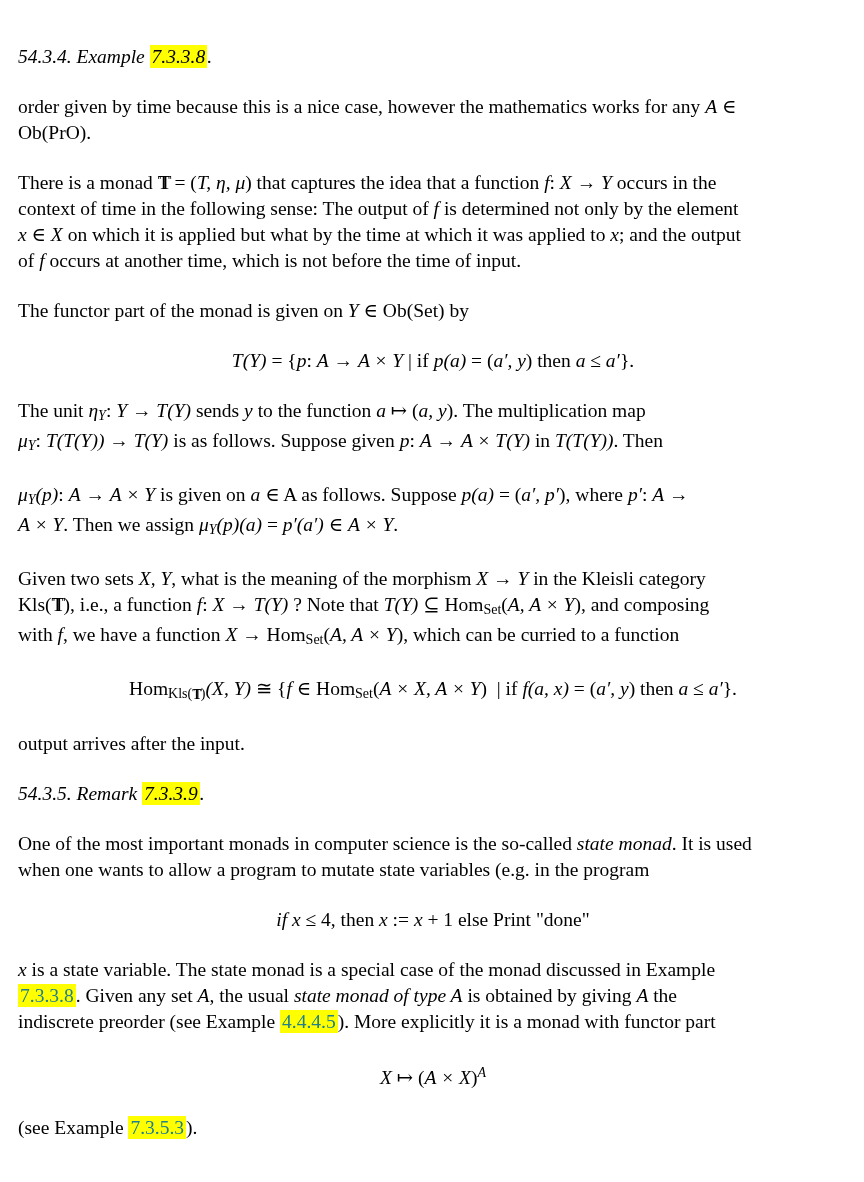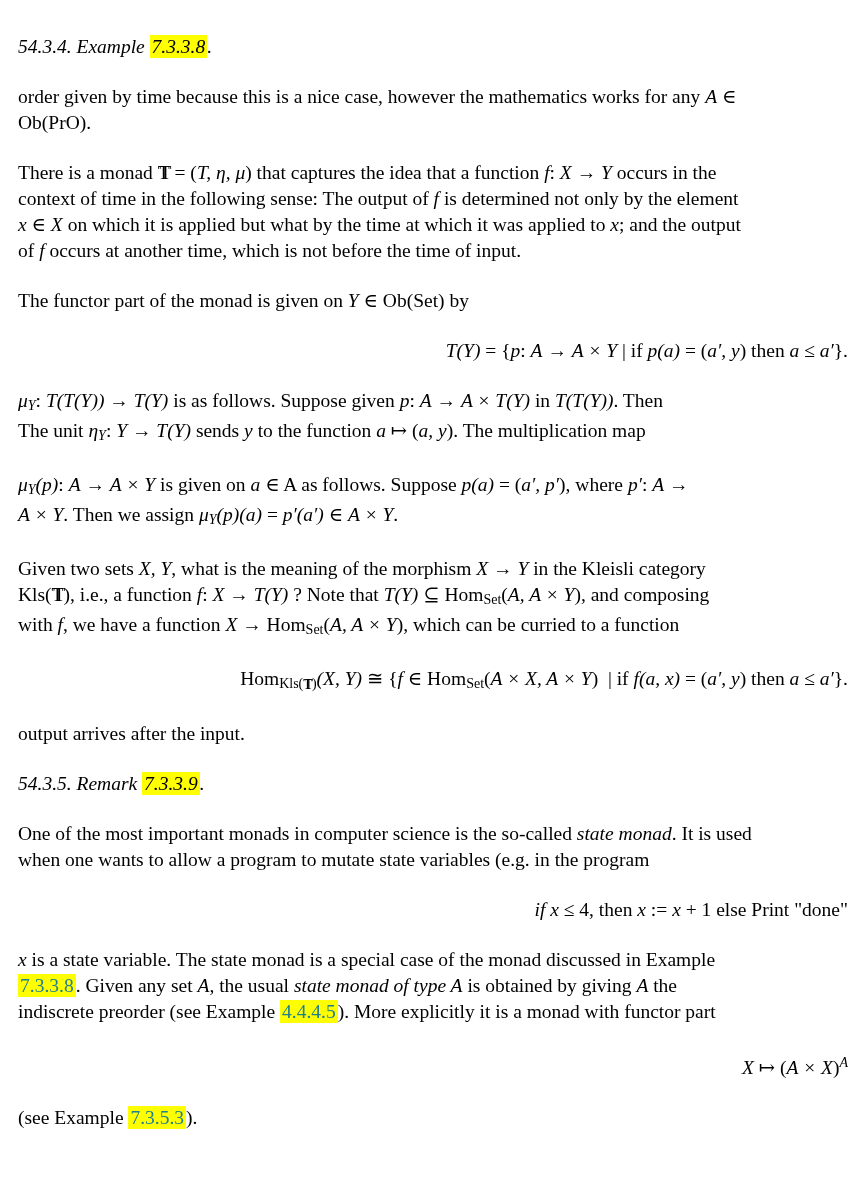--- a/index.html
+++ b/index.html
@@ -3,23 +3,23 @@
 <meta charset="utf-8">
 <style>
   html,body { margin:0; padding:0; background:#ffffff; }
   body {
     width:864px; height:1182px; overflow:hidden;
     color:#000000;
     font-family:"Liberation Serif","DejaVu Serif",serif;
     font-size:19.5px;
   }
   .page { padding:26px 16px 0 18px; }
-  .block { margin:8px 0 24px 0; }
+  .block { margin:18px 0 24px 0; }
   .line { line-height:26px; white-space:pre; }
-  .eq .line { text-align:right; }
+  .eq .line { text-align:center; }
   .heading .line { font-style:italic; }
   .i { font-style:italic; }
   .b { font-weight:normal; }
   .sub { font-size:0.72em; vertical-align:-0.22em; }
   .sup { font-size:0.72em; vertical-align:0.5em; }
   .hl { background:#ffff00; padding:1px 2px; }
   .link { color:#1f7f8f; }
   
   .bb { position:relative; display:inline-block; font-style:normal; }
   .bb::after { content:"T"; position:absolute; left:0.09em; top:0; }
@@ -47,22 +47,22 @@
 
   <div class="block">
     <div class="line"><span>The functor part of the monad is given on </span><span class="i">Y</span><span> ∈ Ob(</span><span class="b">Set</span><span>) by</span></div>
   </div>
 
   <div class="block eq">
     <div class="line"><span class="i">T(Y)</span><span> = {</span><span class="i">p</span><span>: </span><span class="i">A</span><span> → </span><span class="i">A × Y</span><span> | if </span><span class="i">p(a)</span><span> = (</span><span class="i">a′, y</span><span>) then </span><span class="i">a</span><span> ≤ </span><span class="i">a′</span><span>}.</span></div>
   </div>
 
   <div class="block">
+    <div class="line"><span>The unit </span><span class="i">η</span><span class="i sub">Y</span><span>: </span><span class="i">Y</span><span> → </span><span class="i">T(Y)</span><span> sends </span><span class="i">y</span><span> to the function </span><span class="i">a</span><span> ↦ (</span><span class="i">a, y</span><span>). The multiplication map</span></div>
     <div class="line"><span class="i">μ</span><span class="i sub">Y</span><span>: </span><span class="i">T(T(Y))</span><span> → </span><span class="i">T(Y)</span><span> is as follows. Suppose given </span><span class="i">p</span><span>: </span><span class="i">A</span><span> → </span><span class="i">A × T(Y)</span><span> in </span><span class="i">T(T(Y))</span><span>. Then</span></div>
-    <div class="line"><span>The unit </span><span class="i">η</span><span class="i sub">Y</span><span>: </span><span class="i">Y</span><span> → </span><span class="i">T(Y)</span><span> sends </span><span class="i">y</span><span> to the function </span><span class="i">a</span><span> ↦ (</span><span class="i">a, y</span><span>). The multiplication map</span></div>
   </div>
 
   <div class="block">
     <div class="line"><span class="i">μ</span><span class="i sub">Y</span><span class="i">(p)</span><span>: </span><span class="i">A</span><span> → </span><span class="i">A × Y</span><span> is given on </span><span class="i">a</span><span> ∈ A as follows. Suppose </span><span class="i">p(a)</span><span> = (</span><span class="i">a′, p′</span><span>), where </span><span class="i">p′</span><span>: </span><span class="i">A</span><span> →</span></div>
     <div class="line"><span class="i">A × Y</span><span>. Then we assign </span><span class="i">μ</span><span class="i sub">Y</span><span class="i">(p)(a)</span><span> = </span><span class="i">p′(a′)</span><span> ∈ </span><span class="i">A × Y</span><span>.</span></div>
   </div>
 
   <div class="block">
     <div class="line"><span>Given two sets </span><span class="i">X, Y</span><span>, what is the meaning of the morphism </span><span class="i">X</span><span> → </span><span class="i">Y</span><span> in the Kleisli category</span></div>
     <div class="line"><span class="b">Kls</span><span>(</span><span class="bb">T</span><span>), i.e., a function </span><span class="i">f</span><span>: </span><span class="i">X</span><span> → </span><span class="i">T(Y)</span><span> ? Note that </span><span class="i">T(Y)</span><span> ⊆ Hom</span><span class="b sub">Set</span><span>(</span><span class="i">A, A × Y</span><span>), and composing</span></div>

